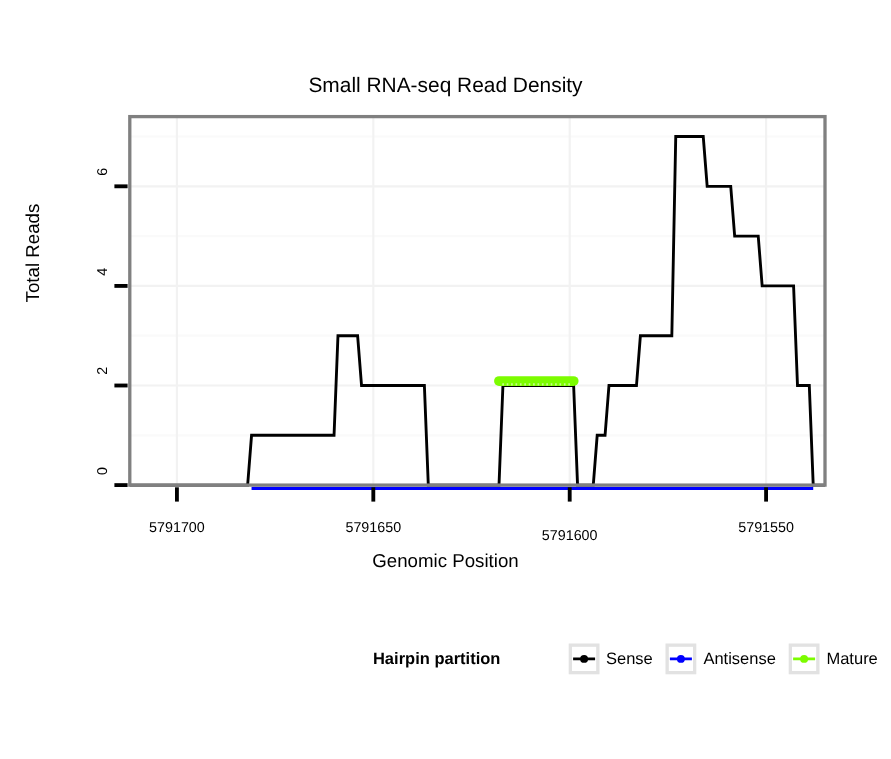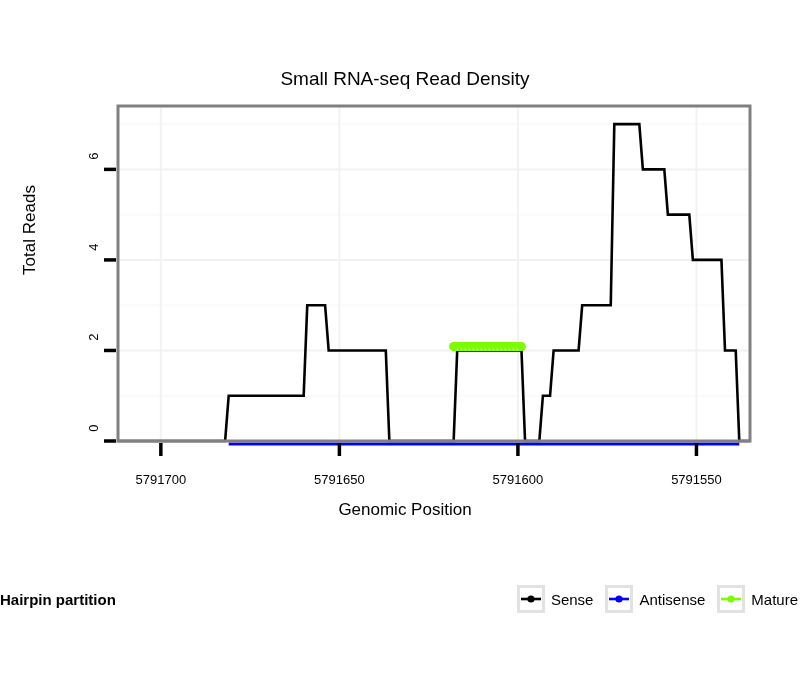--- a/index.html
+++ b/index.html
@@ -69,21 +69,21 @@
     left: 78px;
   }
   .legend-area {
     position: absolute;
     left: 0;
     top: 582px;
     width: 810px;
     height: 34px;
     display: flex;
     align-items: center;
-    justify-content: space-between;
+    justify-content: flex-end;
     gap: 0px;
   }
   .legend-title {
     font-size: 15px;
     font-weight: bold;
     color: #000;
     margin-right: 14px;
   }
   .legend-entry {
     display: flex;
@@ -142,21 +142,21 @@
       <line x1="696.4406779661017" y1="443" x2="696.4406779661017" y2="456" stroke="#000" stroke-width="3.5"></line>
       <line x1="104" y1="441" x2="116" y2="441" stroke="#000" stroke-width="3.5"></line>
       <line x1="104" y1="350.4594594594595" x2="116" y2="350.4594594594595" stroke="#000" stroke-width="3.5"></line>
       <line x1="104" y1="259.91891891891896" x2="116" y2="259.91891891891896" stroke="#000" stroke-width="3.5"></line>
       <line x1="104" y1="169.3783783783784" x2="116" y2="169.3783783783784" stroke="#000" stroke-width="3.5"></line>
     </svg>
 
   <div id="xticklabels">
       <div class="tick-label-x" style="left: 115.847px;">5791700</div>
       <div class="tick-label-x" style="left: 294.379px;">5791650</div>
-      <div class="tick-label-x" style="left: 472.91px;">5791600</div>
+      <div class="tick-label-x" style="left: 472.91px; margin-top: 7px;">5791600</div>
       <div class="tick-label-x" style="left: 651.441px;">5791550</div>
     </div>
   <div id="yticklabels">
       <div class="tick-label-y" style="top: 432px;">0</div>
       <div class="tick-label-y" style="top: 341.459px;">2</div>
       <div class="tick-label-y" style="top: 250.919px;">4</div>
       <div class="tick-label-y" style="top: 160.378px;">6</div>
     </div>
 
   <div class="legend-area">

